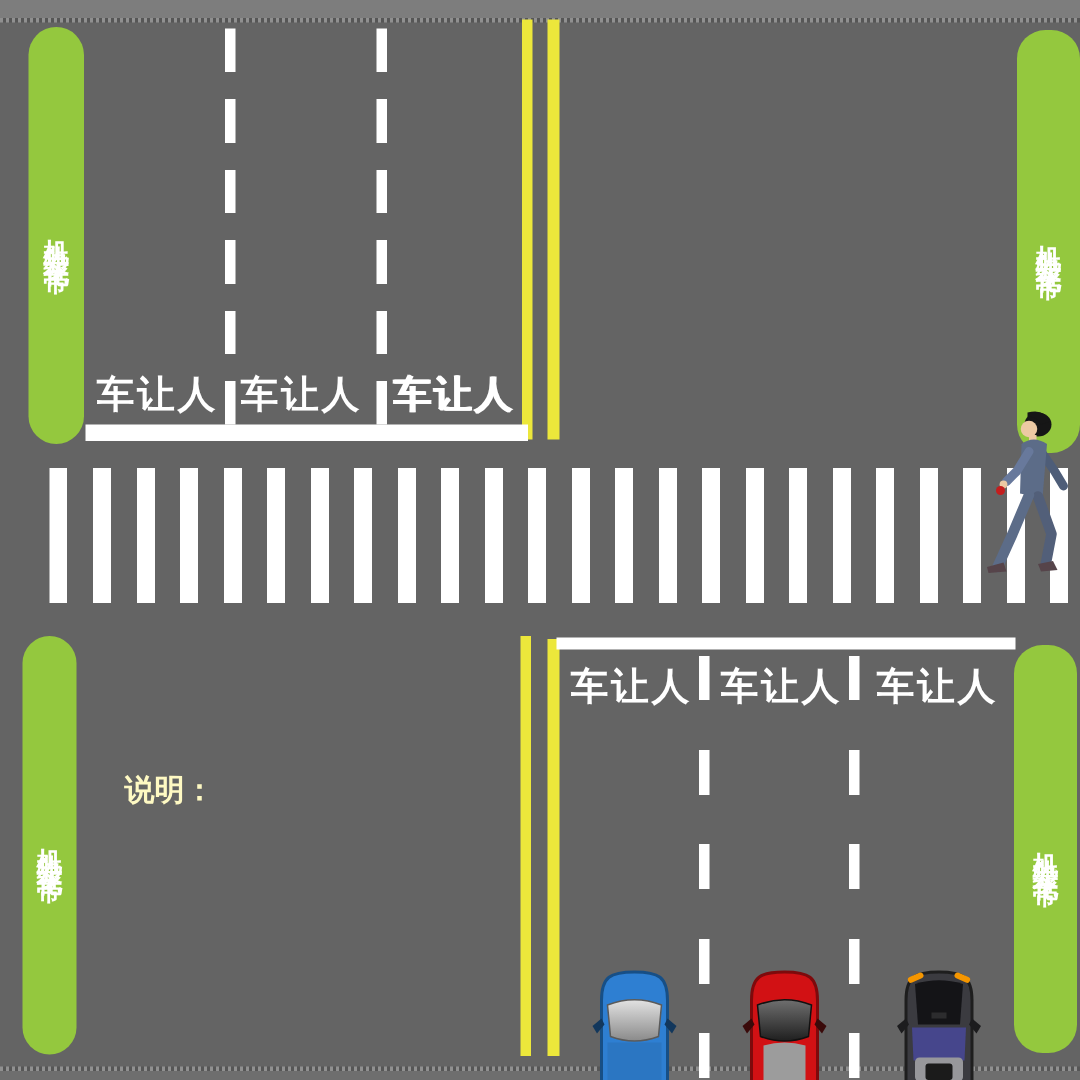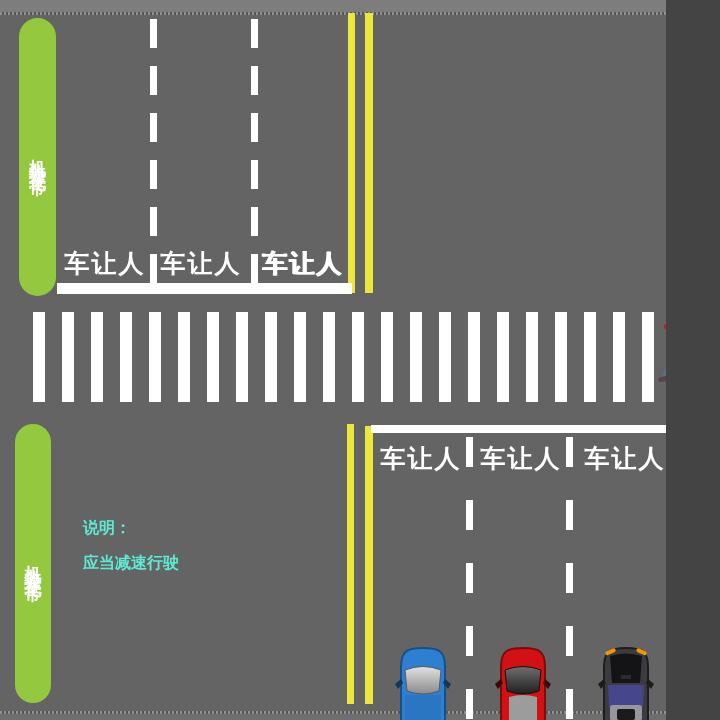--- a/index.html
+++ b/index.html
@@ -1,17 +1,17 @@
 <!DOCTYPE html>
 <html><head>
 <meta charset="utf-8">
 <style>
   html,body{margin:0;padding:0;background:#444;}
   .stage{
-    position:relative;width:666px;height:720px;overflow:hidden;
+    position:relative;width:720px;height:720px;overflow:hidden;
     background:#646464;
     font-family:"Liberation Sans","DejaVu Sans",sans-serif;
   }
   
   .shoulder-top{position:absolute;left:0;top:0;width:720px;height:12px;background:#7d7d7d;}
   .texture{position:absolute;left:0;width:720px;height:3px;
     background:repeating-linear-gradient(90deg,#909090 0 2px,#565656 2px 4px);}
   #tex-top{top:12px}
   #tex-bottom{top:711px}
   .shoulder-bottom{position:absolute;left:0;top:714px;width:720px;height:6px;background:#6e6e6e;}
@@ -53,21 +53,21 @@
   .green-belt{position:absolute;background:#94c83e;border-radius:19px;
     display:flex;align-items:center;justify-content:center;}
   .green-belt span{writing-mode:vertical-rl;text-orientation:upright;color:#fff;
     font-size:17px;font-weight:700;letter-spacing:5px;line-height:1;}
   #gb-tl{left:19px;top:18px;width:37px;height:278px;}
   #gb-tr{left:678px;top:20px;width:42px;height:282px;}
   #gb-bl{left:15px;top:424px;width:36px;height:279px;}
   #gb-br{left:676px;top:430px;width:42px;height:272px;}
 
   
-  .note{position:absolute;left:83px;top:510px;color:#5eead4;font-size:16px;
+  .note{position:absolute;left:83px;top:510px;color:#fef9c3;font-size:20px;
     font-weight:700;line-height:35px;white-space:nowrap;}
   .note .indent{padding-left:34px;}
 
   
   .car{position:absolute;width:58px;height:78px;}
   #car-blue{left:394px;top:643px;}
   #car-red{left:494px;top:643px;}
   #car-dark{left:597px;top:643px;}
   .pedestrian{position:absolute;left:656px;top:274px;width:64px;height:124px;}
 </style>
@@ -111,21 +111,20 @@
   </div>
   <div class="green-belt" id="gb-bl">
     <span>机非绿化带</span>
   </div>
   <div class="green-belt" id="gb-br">
     <span>机非绿化带</span>
   </div>
 
   <div class="note">
     <div>说明：</div>
-    <div>应当减速行驶</div>
   </div>
 
   <div class="pedestrian">
     <svg viewBox="0 0 64 124" width="64" height="124">
       <ellipse cx="36" cy="9" rx="9" ry="8" fill="#161616"></ellipse>
       <circle cx="30" cy="12" r="5.5" fill="#ecc9a3"></circle>
       <path d="M29,1 Q40,-2 44,7 L38,9 Q35,3 29,4 Z" fill="#161616"></path>
       <rect x="30" y="16" width="5" height="6" fill="#ecc9a3"></rect>
       <polyline points="38,27 47,40 53,50" fill="none" stroke="#4e5d78" stroke-width="6" stroke-linecap="round" stroke-linejoin="round"></polyline>
       <path d="M25,22 Q33,16 42,22 L39,58 L24,55 Z" fill="#5c6c88"></path>

